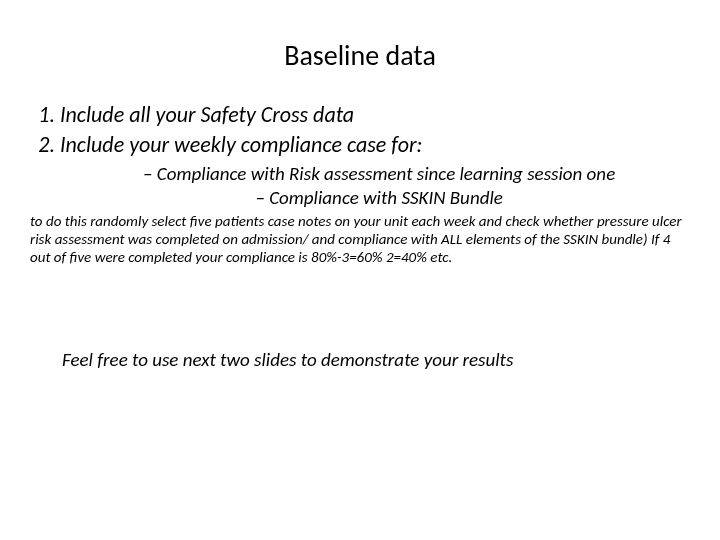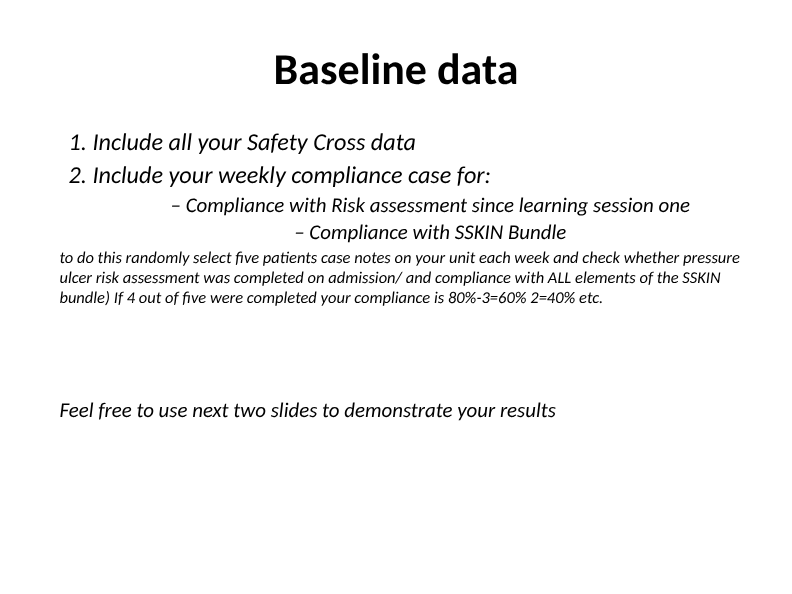--- a/index.html
+++ b/index.html
@@ -12,28 +12,28 @@
     color: #000000;
   }
   .slide {
     width: 720px;
     height: 540px;
     position: relative;
     box-sizing: border-box;
   }
   .title {
     text-align: center;
-    font-size: 40px;
-    font-weight: 700;
+    font-size: 28px;
+    font-weight: 400;
     margin-top: 38px;
     margin-bottom: 28px;
     letter-spacing: 0px;
   }
   .content {
-    padding: 0 34px 0 54px;
+    padding: 0 34px 0 30px;
   }
   ol.level1 {
     margin: 0 0 4px 0;
     padding-left: 30px;
     font-size: 22px;
     font-style: italic;
     line-height: 1.25;
   }
   ol.level1 li {
     margin-bottom: 2px;
@@ -56,20 +56,21 @@
   .para {
     font-size: 15px;
     font-style: italic;
     line-height: 1.22;
     margin: 0 0 2px 0;
   }
   .closing {
     font-size: 19px;
     font-style: italic;
     margin-top: 82px;
+    margin-left: 32px;
   }
 </style>
 </head>
 <body>
 
 <div class="slide">
   <div class="title">Baseline data</div>
   <div class="content">
     <ol class="level1">
       <li>Include all your Safety Cross data</li>

